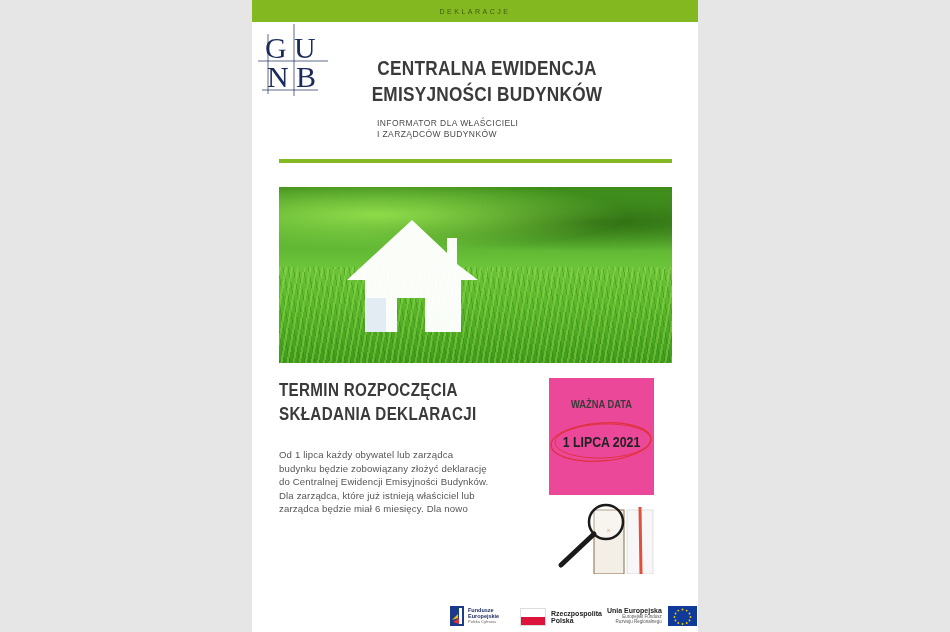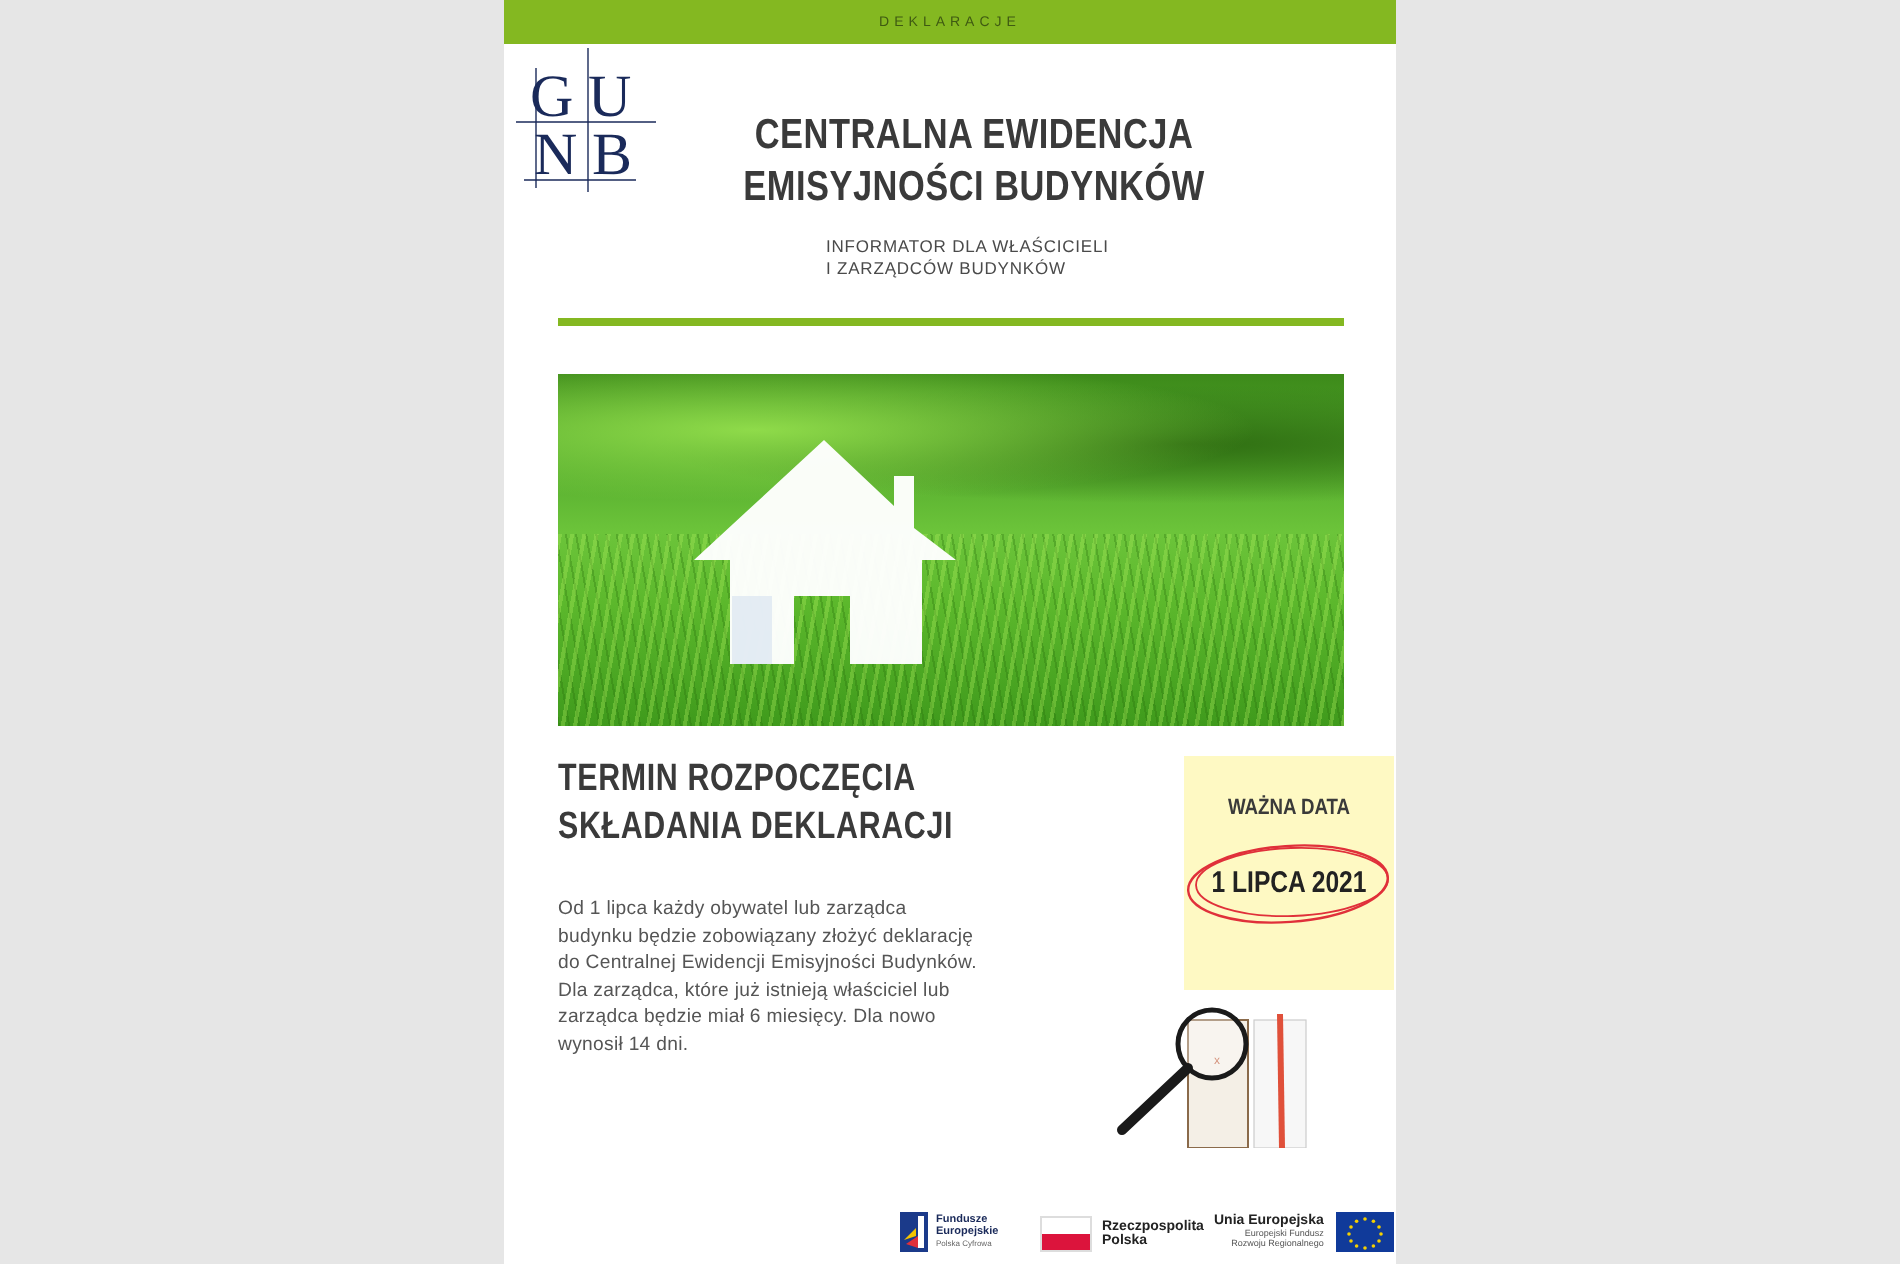--- a/index.html
+++ b/index.html
@@ -2,30 +2,30 @@
 <html><head>
 <meta charset="utf-8">
 <style>
   html,body{margin:0;padding:0;}
   body{width:950px;height:632px;background:#e6e6e6;position:relative;overflow:hidden;font-family:"Liberation Sans",sans-serif;}
   .page{position:absolute;left:252px;top:0;width:446px;height:632px;background:#ffffff;}
   .topbar{position:absolute;left:0;top:0;width:446px;height:22px;background:#84b821;display:flex;align-items:center;justify-content:center;}
   .topbar span{font-size:7px;letter-spacing:2.5px;color:#3f5a12;}
   .logo{position:absolute;left:6px;top:24px;width:70px;height:72px;}
   .title{position:absolute;left:80px;top:55px;width:310px;text-align:center;font-family:"Liberation Sans",sans-serif;font-weight:bold;font-size:21px;line-height:26px;color:#3a3a3a;transform:scaleX(0.82);transform-origin:center top;letter-spacing:0.3px;}
-  .subtitle{position:absolute;left:125px;top:118px;font-size:8.5px;line-height:11px;color:#4a4a4a;letter-spacing:0.4px;margin-left:36px;}
+  .subtitle{position:absolute;left:125px;top:118px;font-size:8.5px;line-height:11px;color:#4a4a4a;letter-spacing:0.4px;}
   .rule{position:absolute;left:27px;top:159px;width:393px;height:4px;background:#84b821;}
   .hero{position:absolute;left:27px;top:187px;width:393px;height:176px;overflow:hidden;
     background:linear-gradient(180deg,#3d8a1a 0%,#4fa52a 20%,#6cc43a 45%,#5cb82c 65%,#3f9a1c 100%);}
   .hero .blur1{position:absolute;left:0;top:0;width:393px;height:70px;background:radial-gradient(ellipse at 25% 40%,#8fdb4a 0%,rgba(143,219,74,0) 60%),radial-gradient(ellipse at 80% 50%,#2f6e12 0%,rgba(47,110,18,0) 60%);}
   .hero .grass{position:absolute;left:0;top:80px;width:393px;height:96px;background:repeating-linear-gradient(100deg,rgba(170,235,90,0.35) 0 2px,rgba(60,140,20,0) 2px 6px),repeating-linear-gradient(80deg,rgba(40,110,10,0.3) 0 1px,rgba(0,0,0,0) 1px 5px);}
   .hero svg{position:absolute;left:68px;top:33px;}
   .h2{position:absolute;left:27px;top:378px;font-weight:bold;font-size:19px;line-height:24px;color:#3a3a3a;transform:scaleX(0.8);transform-origin:left top;letter-spacing:0.4px;white-space:nowrap;}
   .body{position:absolute;left:27px;top:448px;width:240px;font-size:9.6px;line-height:13.5px;color:#555;letter-spacing:0.15px;}
-  .datebox{position:absolute;left:297px;top:378px;width:105px;height:117px;background:#fef9c3;margin-left:43px;}
+  .datebox{position:absolute;left:297px;top:378px;width:105px;height:117px;background:#ec4899;}
   .datebox .lbl{position:absolute;left:0;top:20px;width:105px;text-align:center;font-weight:bold;font-size:11px;color:#3a3a3a;transform:scaleX(0.85);}
   .datebox .date{position:absolute;left:-6px;top:55px;width:117px;text-align:center;font-weight:bold;font-size:15px;color:#222;transform:scaleX(0.82);}
   .datebox svg{position:absolute;left:0;top:40px;}
   .magnify{position:absolute;left:297px;top:502px;width:110px;height:72px;}
   .footer{position:absolute;left:0;top:600px;width:446px;height:32px;}
   .f1{position:absolute;left:198px;top:6px;display:flex;align-items:center;gap:4px;}
   .f1 .txt{font-size:5.5px;line-height:6px;color:#1a2a5a;font-weight:bold;}
   .f2{position:absolute;left:268px;top:8px;display:flex;align-items:center;gap:5px;}
   .flag{width:26px;height:18px;border:1px solid #ddd;box-sizing:border-box;}
   .flag .w{height:8px;background:#fff;}
@@ -83,21 +83,20 @@
     <div>TERMIN ROZPOCZĘCIA</div>
     <div>SKŁADANIA DEKLARACJI</div>
   </div>
 
   <div class="body">
     <div>Od 1 lipca każdy obywatel lub zarządca</div>
     <div>budynku będzie zobowiązany złożyć deklarację</div>
     <div>do Centralnej Ewidencji Emisyjności Budynków.</div>
     <div>Dla zarządca, które już istnieją właściciel lub</div>
     <div>zarządca będzie miał 6 miesięcy. Dla nowo</div>
-    <div>wynosił 14 dni.</div>
   </div>
 
   <div class="datebox">
     <div class="lbl">WAŻNA DATA</div>
     <svg width="110" height="50" viewBox="0 0 110 50">
       <ellipse cx="52" cy="24" rx="50" ry="19" fill="none" stroke="#e0303a" stroke-width="1.2" transform="rotate(-4 52 24)"></ellipse>
       <ellipse cx="54" cy="23" rx="48" ry="17" fill="none" stroke="#e0303a" stroke-width="0.9" transform="rotate(-2 54 23)"></ellipse>
     </svg>
     <div class="date">1 LIPCA 2021</div>
   </div>

